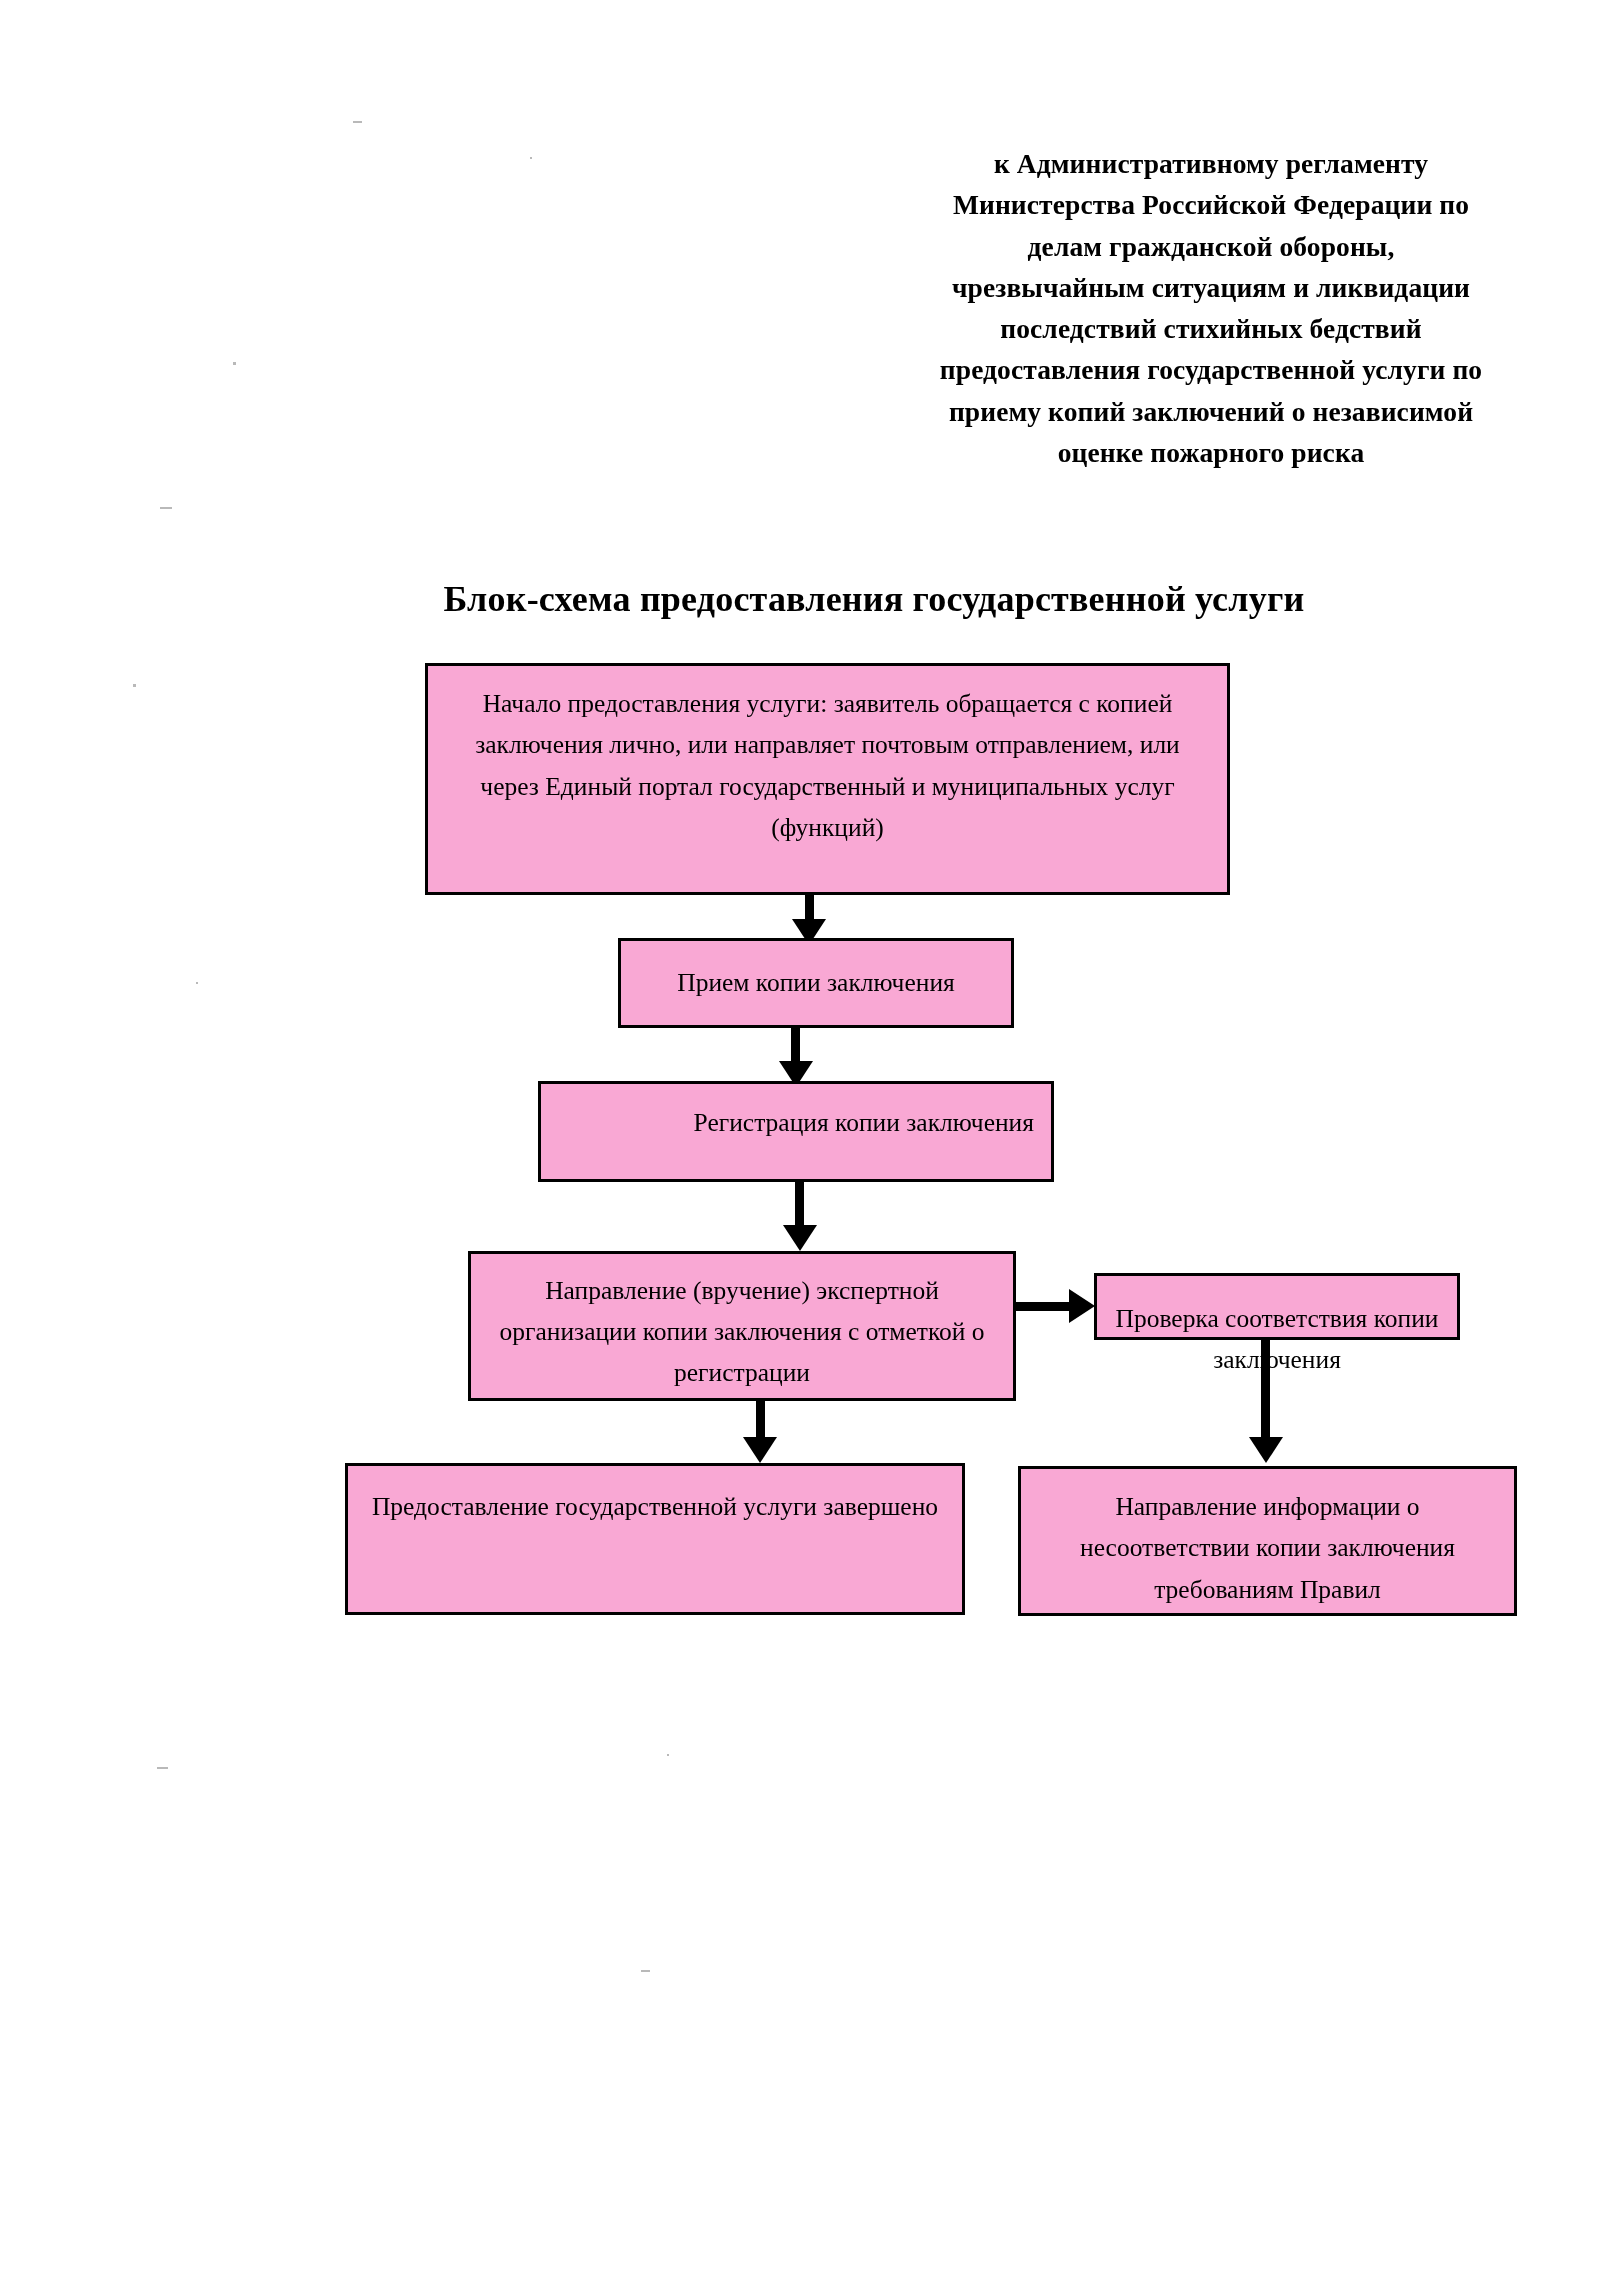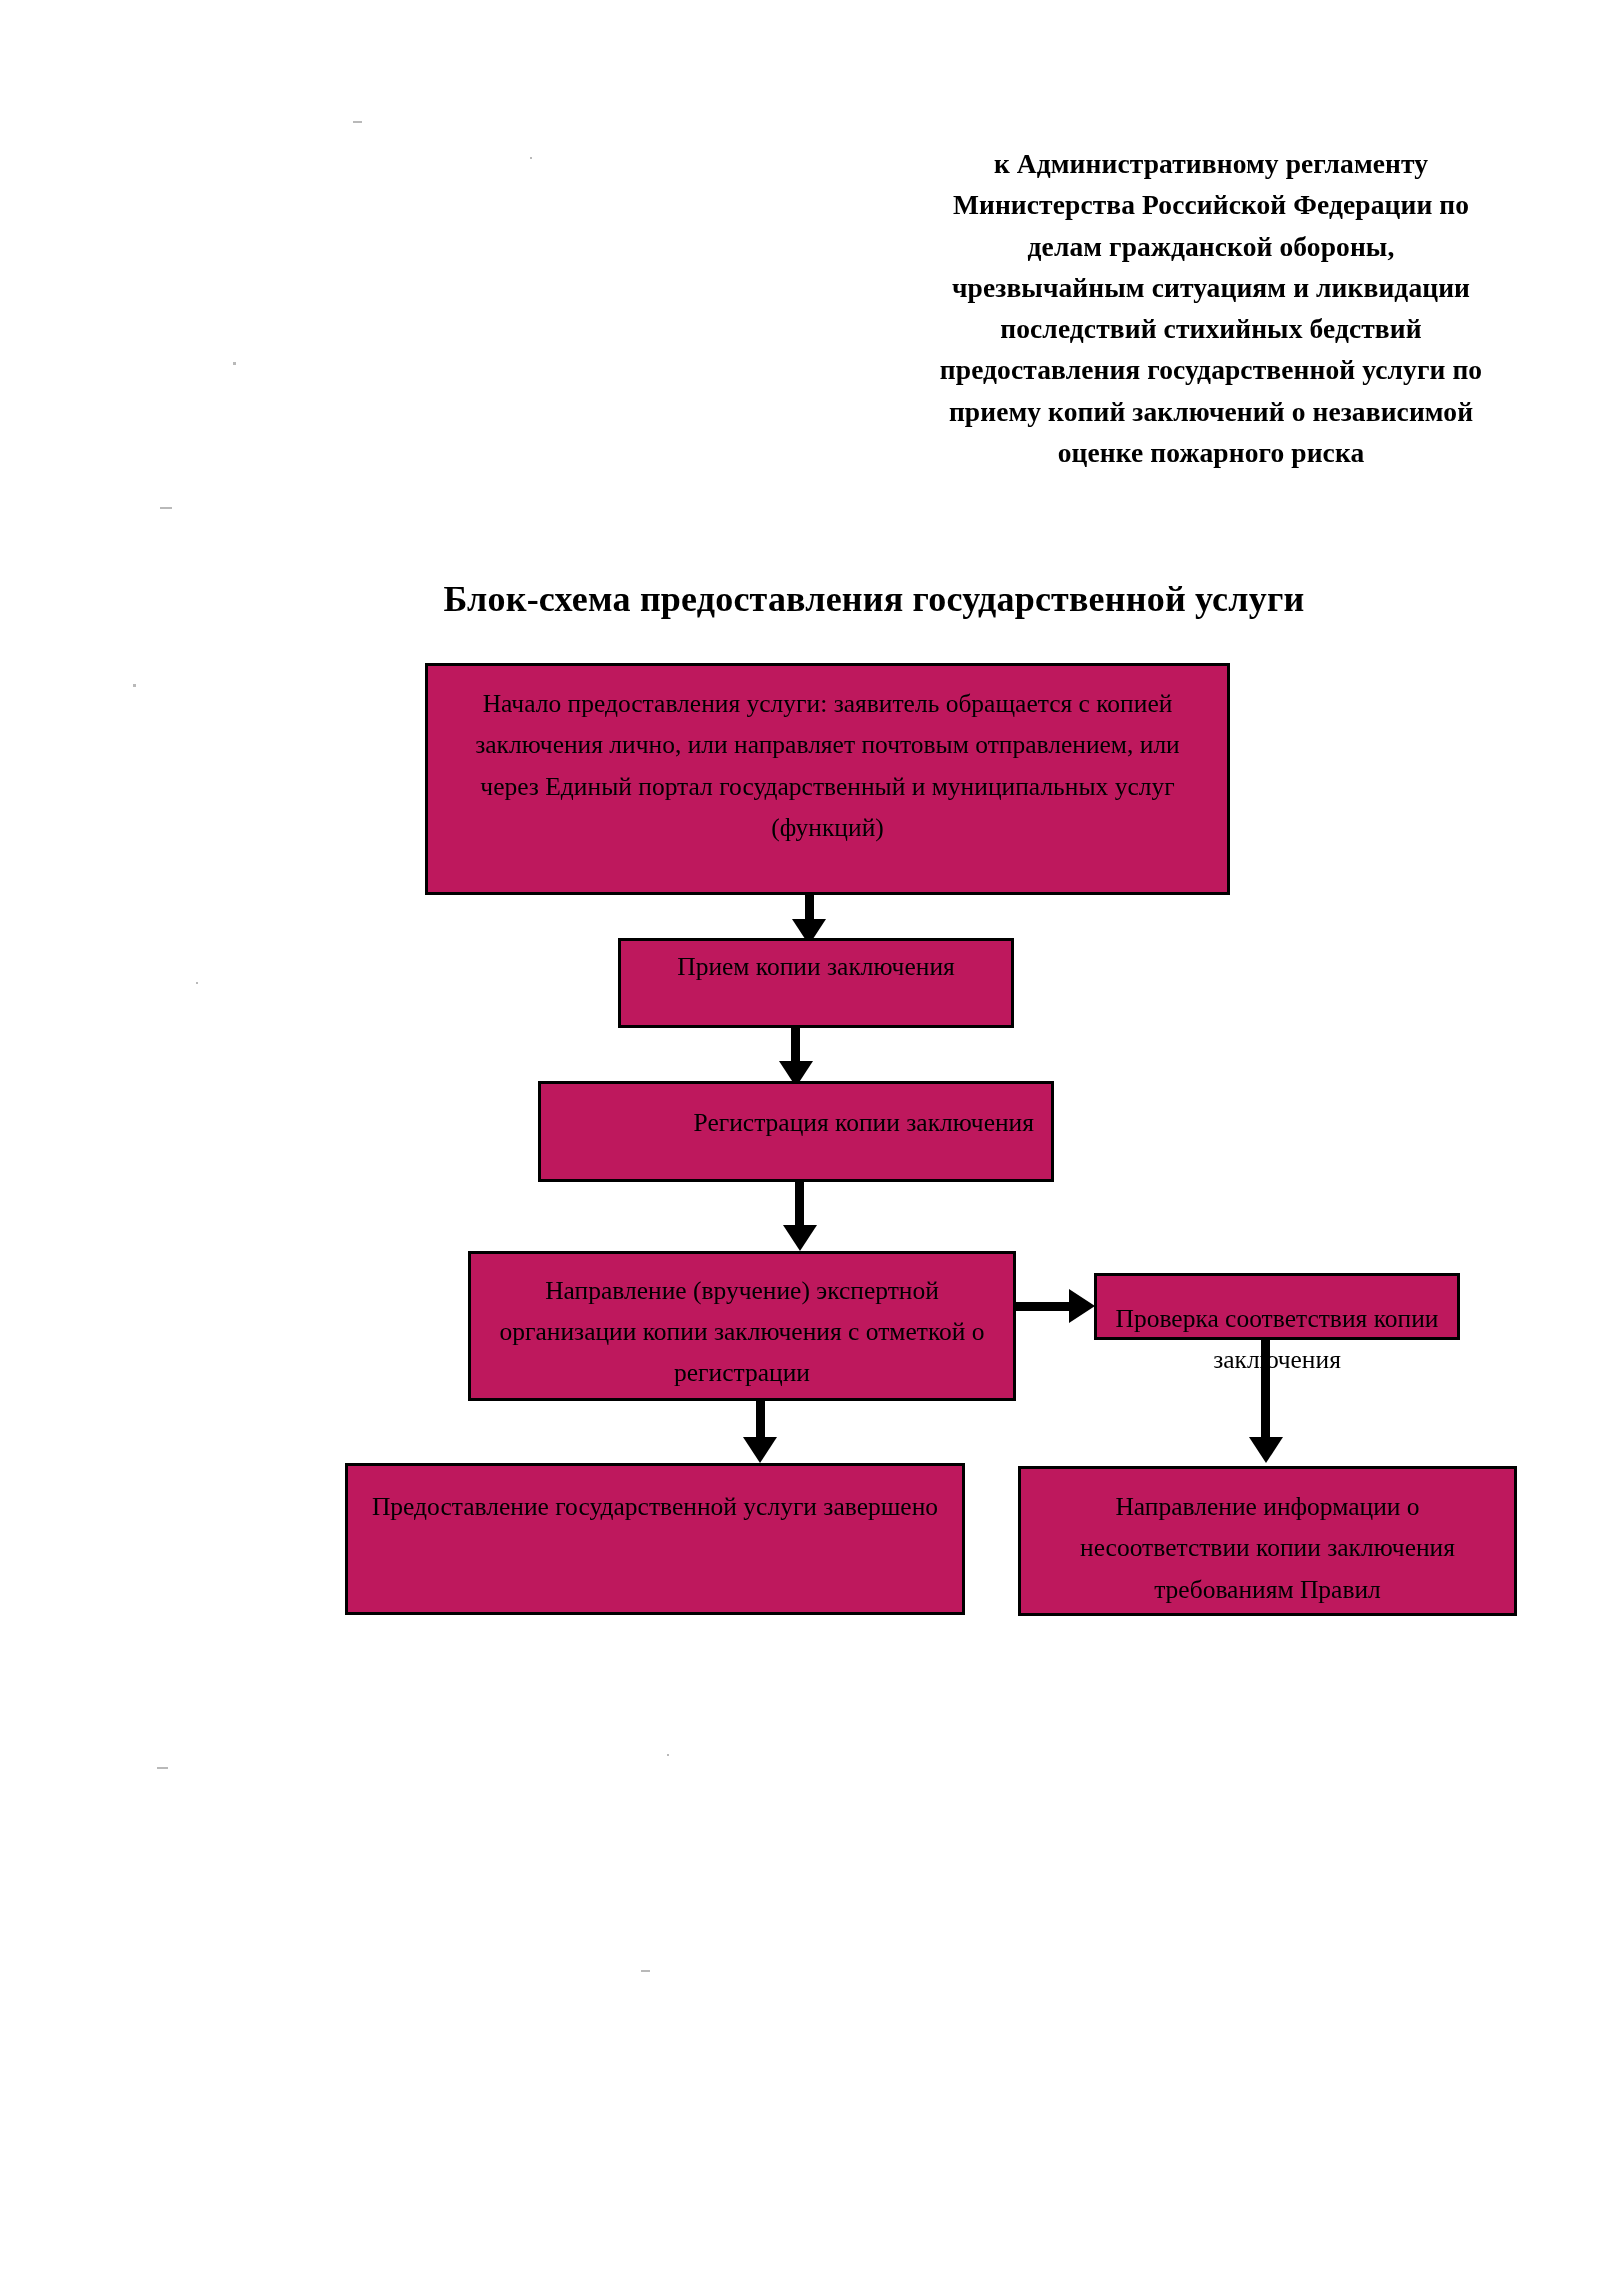--- a/index.html
+++ b/index.html
@@ -56,21 +56,21 @@
     left: 0;
     top: 0;
     width: 1623px;
     height: 2295px;
   }
 
   .node {
     position: absolute;
     box-sizing: border-box;
     border: 3.3px solid #000000;
-    background: #be185d;
+    background: #f9a8d4;
     display: flex;
     align-items: flex-start;
     justify-content: center;
     z-index: 3;
   }
   .node .node-text {
     display: block;
     width: 100%;
     text-align: center;
     font-size: 25.5px;
@@ -78,21 +78,21 @@
     padding: 0 17px;
     box-sizing: border-box;
     white-space: pre-line;
   }
 
   
   #node-start   { left: 425px;  top: 663px; width: 805px; height: 232px; }
   #node-start .node-text { padding-top: 17px; }
 
   #node-receive { left: 618px;  top: 938px; width: 396px;  height: 90px; }
-  #node-receive .node-text { padding-top: 5px; }
+  #node-receive .node-text { padding-top: 21px; }
 
   #node-register{ left: 538px;  top: 1081px; width: 516px;  height: 101px; }
   #node-register .node-text { padding-top: 18.3px; text-align: right; }
 
   #node-send    { left: 468px;  top: 1251px; width: 548px;  height: 150px; }
   #node-send .node-text { padding-top: 15.7px; }
 
   #node-check   { left: 1094px; top: 1273px; width: 366px;  height: 67px;
                   overflow: visible; }
   #node-check .node-text { padding-top: 22px; }

